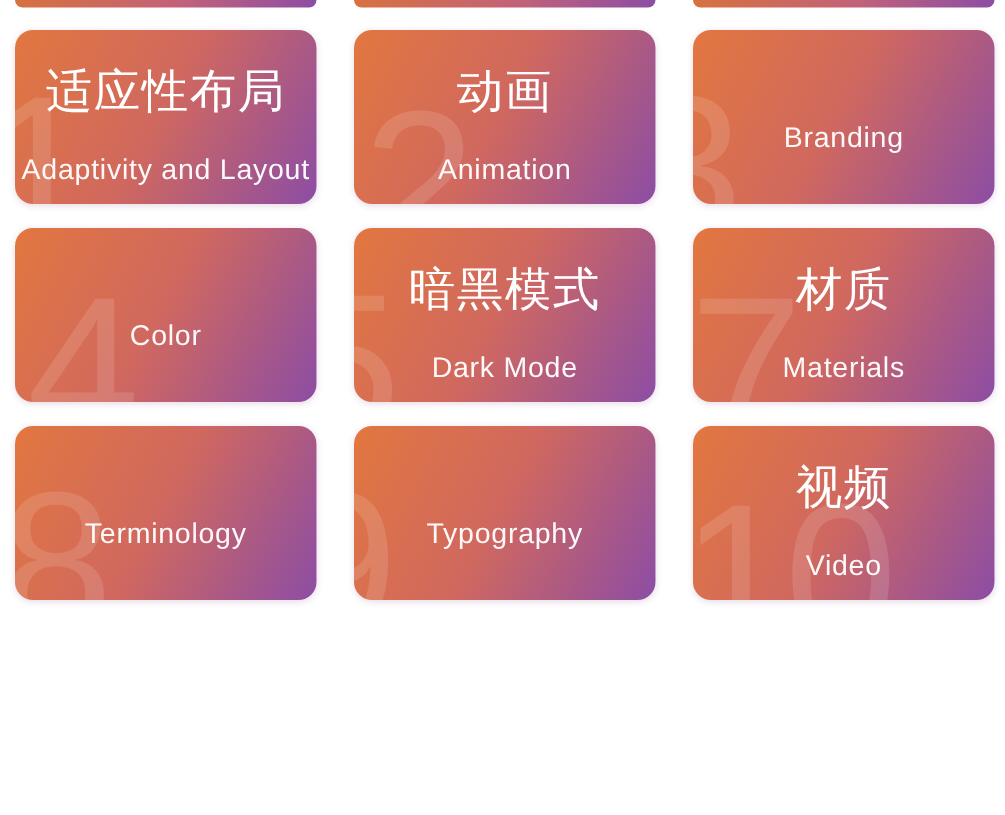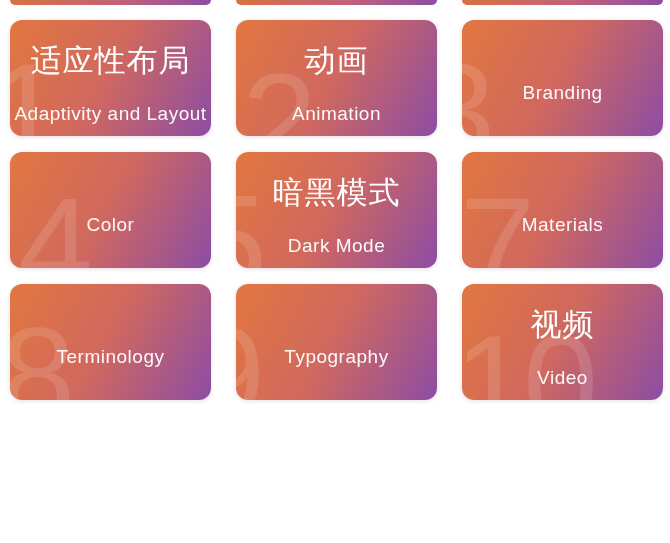--- a/index.html
+++ b/index.html
@@ -122,20 +122,21 @@
 
     <div class="card c5">
       <span class="num">5</span>
       <div class="title">暗黑模式</div>
       <div class="subtitle">Dark Mode</div>
     </div>
 
 
     <div class="card c7">
       <span class="num">7</span>
+      <div class="title">材质</div>
       <div class="subtitle">Materials</div>
     </div>
 
     <div class="card c8">
       <span class="num">8</span>
       <div class="subtitle">Terminology</div>
     </div>
 
     <div class="card c9">
       <span class="num">9</span>

